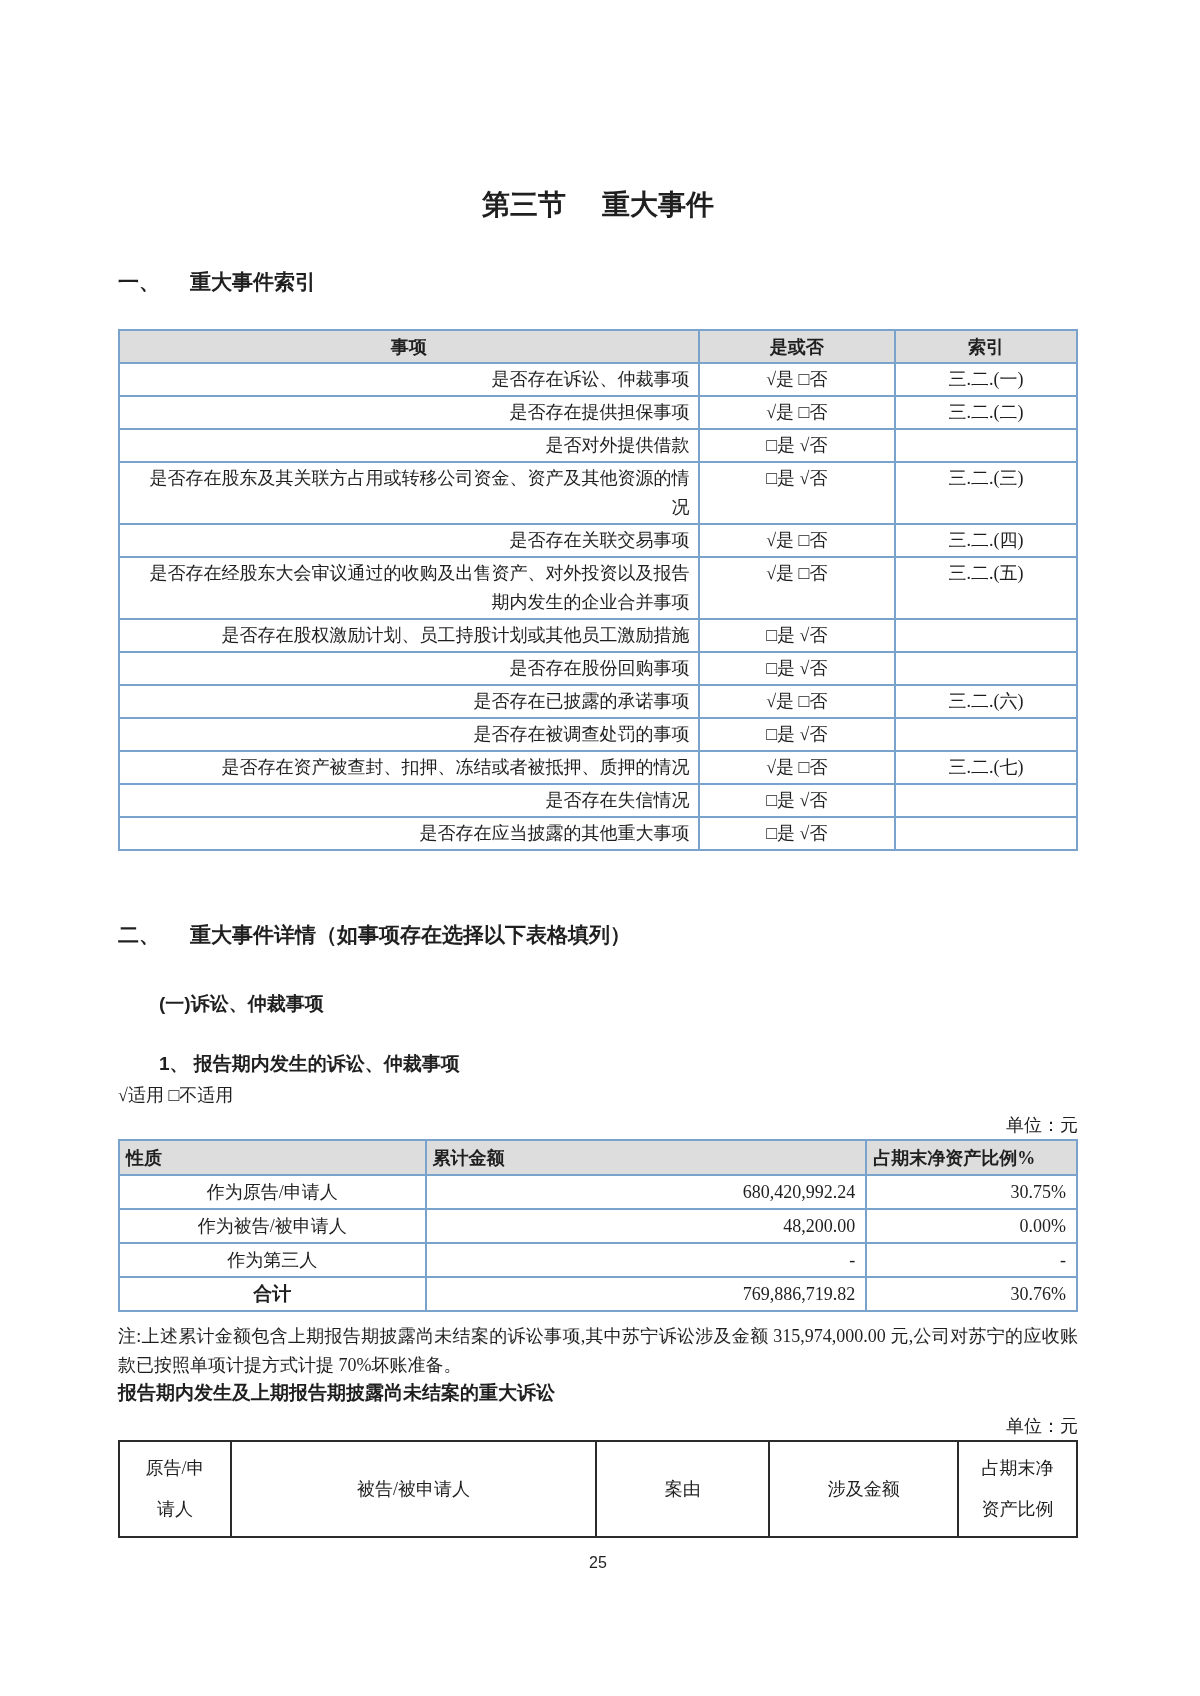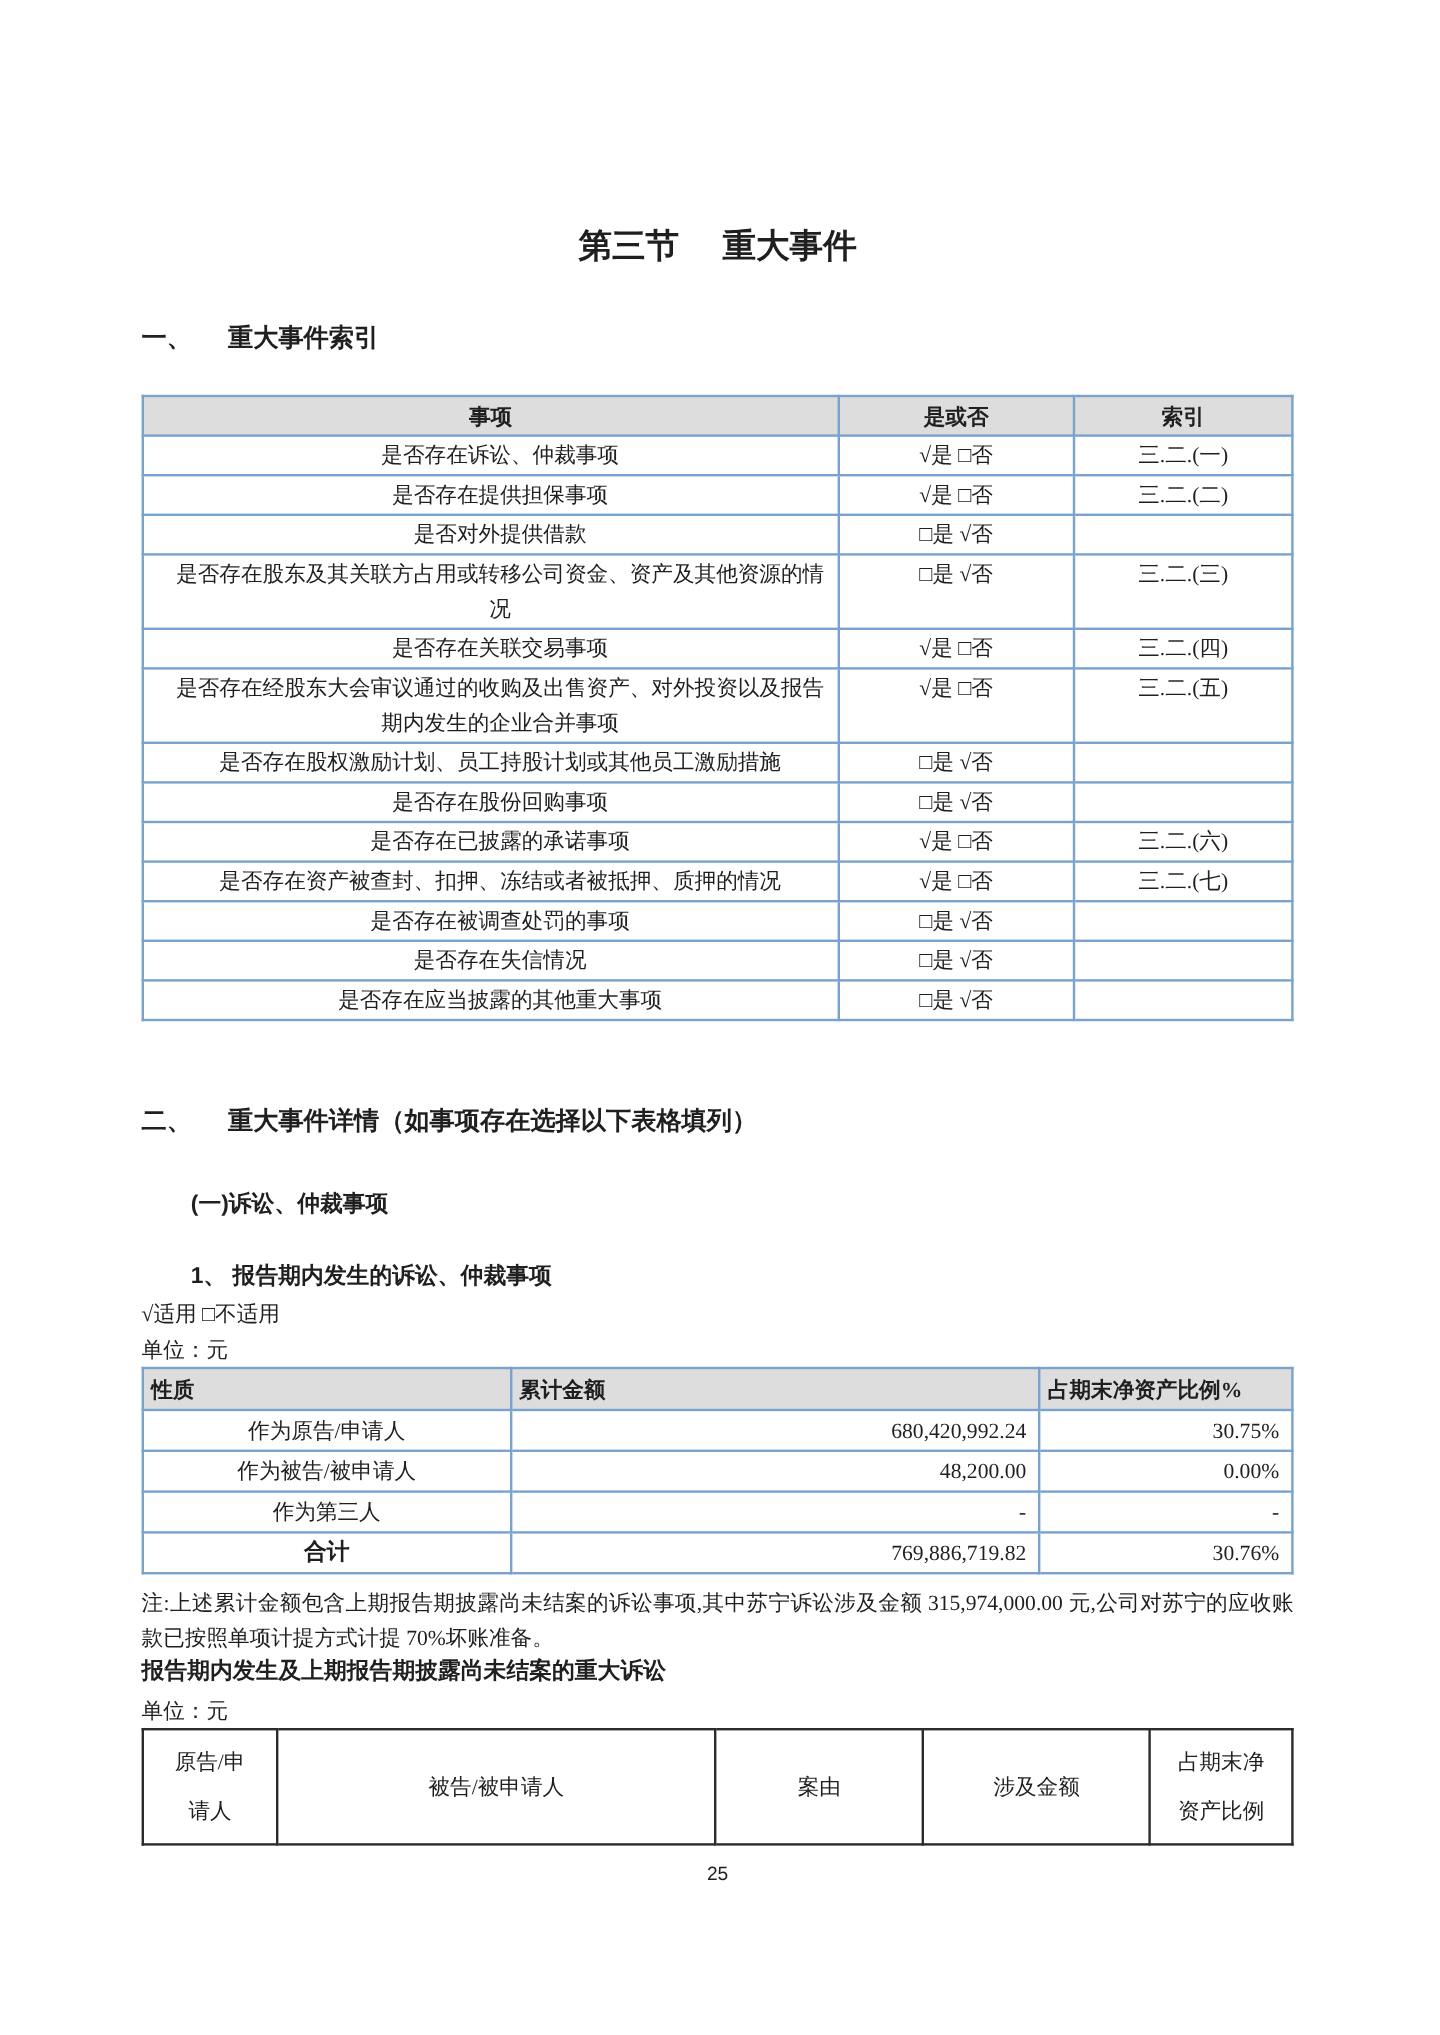--- a/index.html
+++ b/index.html
@@ -28,33 +28,33 @@
     font-family:"Liberation Sans","DejaVu Sans",sans-serif;
     font-weight:bold;font-size:21px;line-height:28px;
   }
   .sec-heading .sec-num{display:inline-block;width:72px;}
 
   .sub-heading{
     font-family:"Liberation Sans","DejaVu Sans",sans-serif;
     font-weight:bold;font-size:19px;line-height:26px;margin-left:41px;
   }
   .applicability{font-size:18px;line-height:24px;margin-top:6px;}
-  .unit-label{font-size:18px;line-height:24px;}
+  .unit-label{font-size:18px;line-height:24px;text-align:right;}
 
   table{width:100%;border-collapse:collapse;table-layout:fixed;}
 
   
   table.idx{margin-top:33px;font-size:18px;}
   .idx th,.idx td{border:2px solid var(--border-blue);}
   .idx th{
     background:var(--header-gray);font-weight:bold;
     height:31px;text-align:center;padding:0 4px;
   }
   .idx td{line-height:29px;padding:1px 8px;vertical-align:top;}
-  .idx .c-item{text-align:center;padding-left:24px;}
+  .idx .c-item{text-align:right;padding-left:24px;}
   .idx .c-yn,.idx .c-idx{text-align:center;}
   .idx col.w-item{width:60.5%;}
   .idx col.w-yn{width:20.5%;}
   .idx col.w-idx{width:19%;}
 
   
   table.nature{margin-top:2px;font-size:18px;}
   .nature th,.nature td{border:2px solid var(--border-blue);}
   .nature th{
     background:var(--header-gray);font-weight:bold;
@@ -163,28 +163,28 @@
           <td class="c-item">是否存在股份回购事项</td>
           <td class="c-yn">□是 √否</td>
           <td class="c-idx"></td>
         </tr>
       <tr>
           <td class="c-item">是否存在已披露的承诺事项</td>
           <td class="c-yn">√是 □否</td>
           <td class="c-idx">三.二.(六)</td>
         </tr>
       <tr>
+          <td class="c-item">是否存在被调查处罚的事项</td>
+          <td class="c-yn">□是 √否</td>
+          <td class="c-idx"></td>
+        </tr>
+      <tr>
           <td class="c-item">是否存在资产被查封、扣押、冻结或者被抵押、质押的情况</td>
           <td class="c-yn">√是 □否</td>
           <td class="c-idx">三.二.(七)</td>
-        </tr>
-      <tr>
-          <td class="c-item">是否存在被调查处罚的事项</td>
-          <td class="c-yn">□是 √否</td>
-          <td class="c-idx"></td>
         </tr>
       <tr>
           <td class="c-item">是否存在失信情况</td>
           <td class="c-yn">□是 √否</td>
           <td class="c-idx"></td>
         </tr>
       <tr>
           <td class="c-item">是否存在应当披露的其他重大事项</td>
           <td class="c-yn">□是 √否</td>
           <td class="c-idx"></td>

